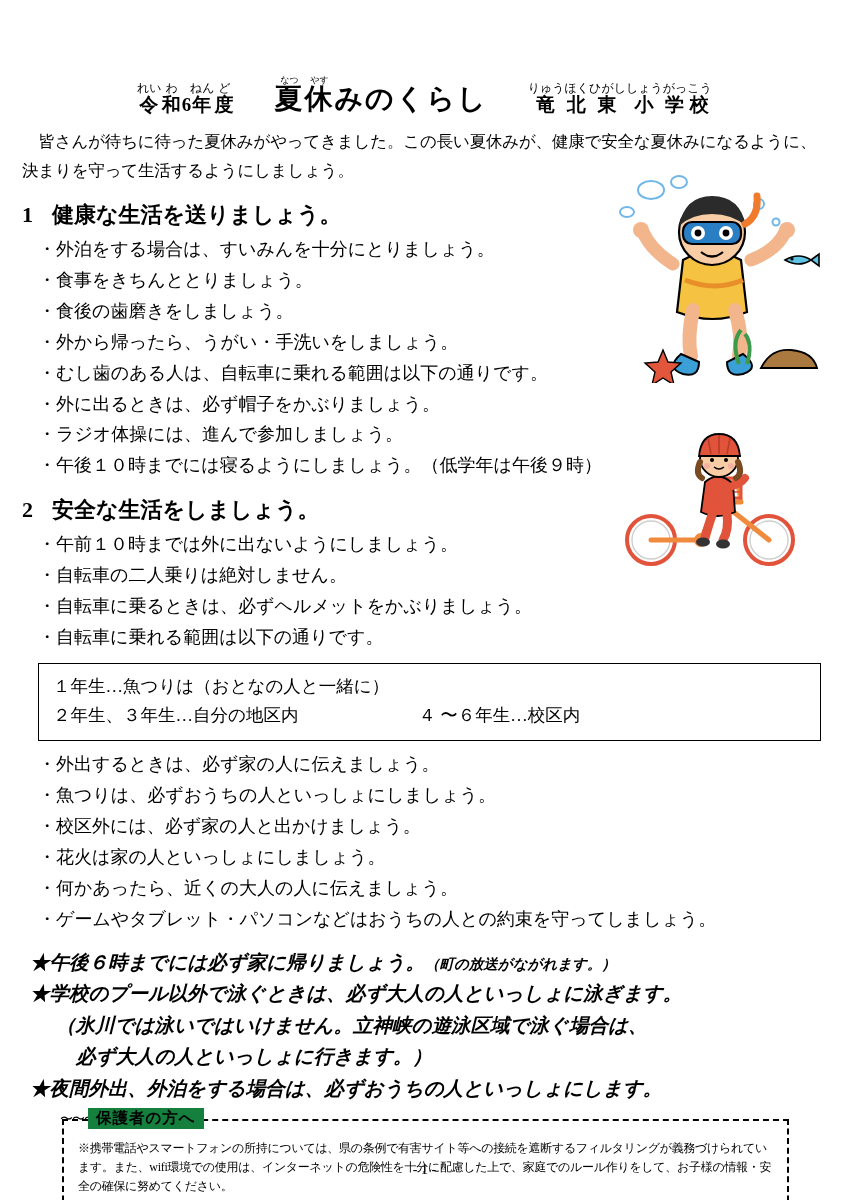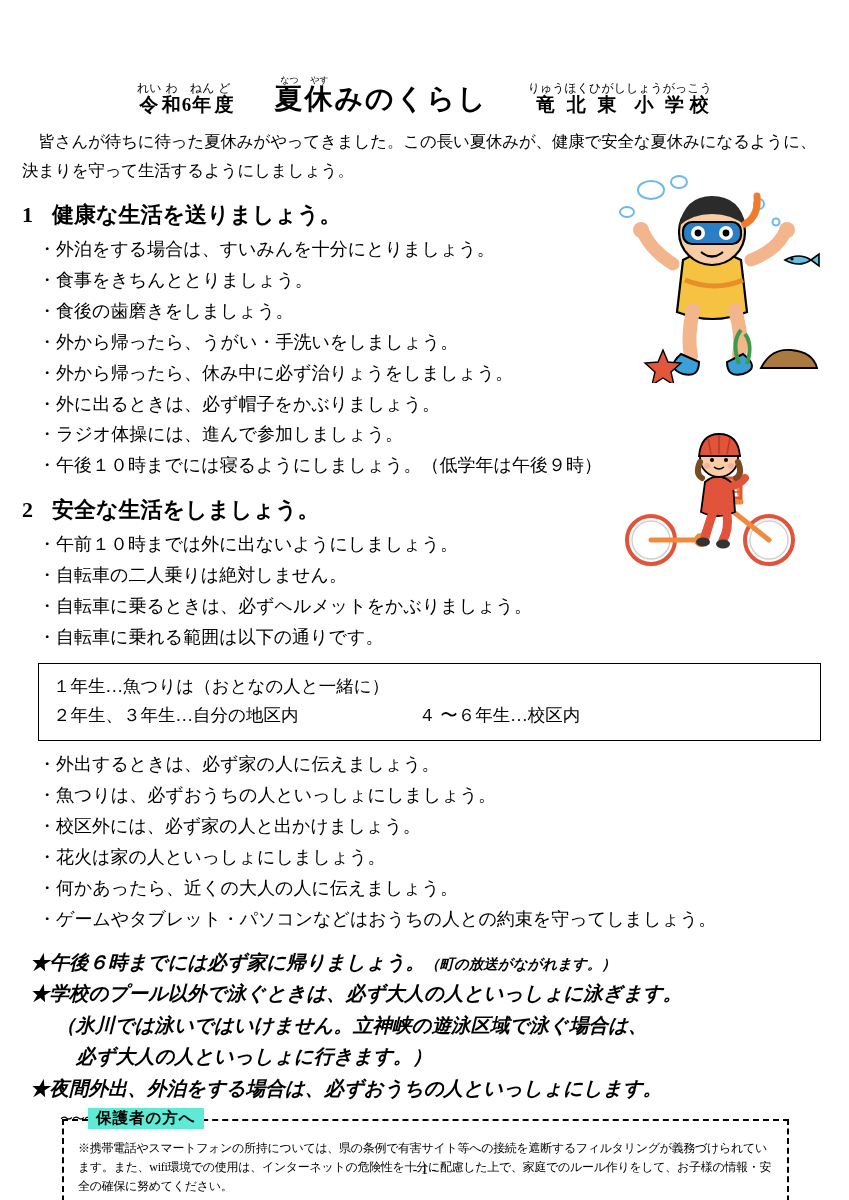--- a/index.html
+++ b/index.html
@@ -130,21 +130,21 @@
 
   
   .guardian-wrap {
     margin: 14px 60px 0 62px;
     position: relative;
   }
   .guardian-title {
     position: absolute;
     top: -11px;
     left: 26px;
-    background: #5eead4;
+    background: #15803d;
     padding: 0 8px;
     font-size: 15.5px;
     font-weight: bold;
     letter-spacing: 1px;
   }
   .guardian-dash {
     position: absolute;
     top: -9px;
     left: -2px;
     font-size: 13px;
@@ -205,21 +205,21 @@
 
   <div class="section-head">
     <span class="section-num">1</span>
     <span>健康な生活を送りましょう。</span>
   </div>
   <ul class="items">
     <li>外泊をする場合は、すいみんを十分にとりましょう。</li>
     <li>食事をきちんととりましょう。</li>
     <li>食後の歯磨きをしましょう。</li>
     <li>外から帰ったら、うがい・手洗いをしましょう。</li>
-    <li>外から帰ったら、休み中に必ず治りょうをしましょう。</li>
+    <li>むし歯のある人は、自転車に乗れる範囲は以下の通りです。</li>
     <li>外に出るときは、必ず帽子をかぶりましょう。</li>
     <li>ラジオ体操には、進んで参加しましょう。</li>
     <li>午後１０時までには寝るようにしましょう。（低学年は午後９時）</li>
   </ul>
 
   <div class="section-head">
     <span class="section-num">2</span>
     <span>安全な生活をしましょう。</span>
   </div>
   <ul class="items">

